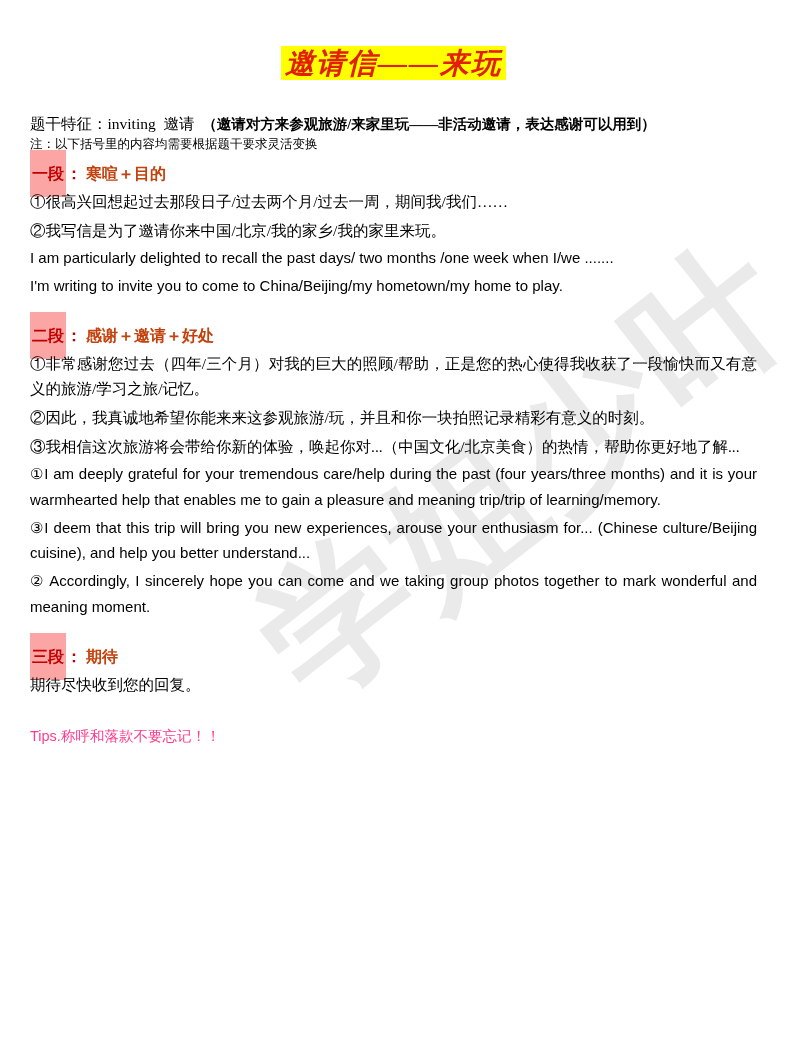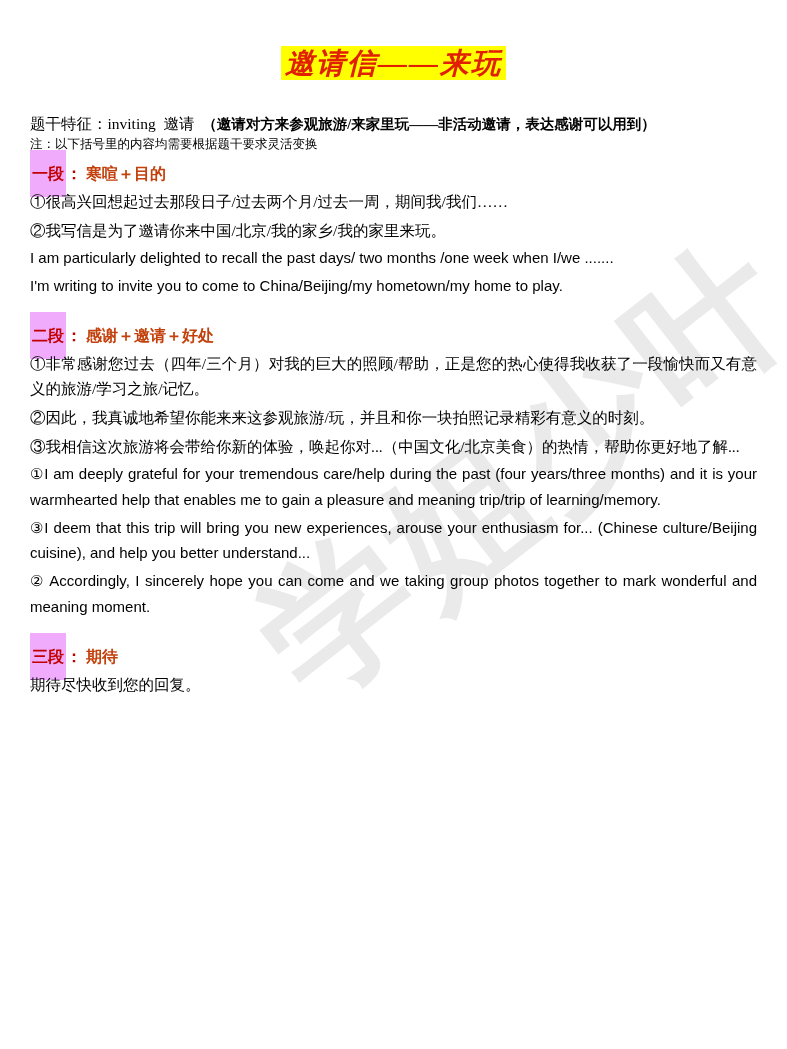--- a/index.html
+++ b/index.html
@@ -80,21 +80,21 @@
     font-size: 12.5px;
     color: #000;
   }
   .sec-head {
     margin-top: 11px;
     font-family: "Liberation Serif", serif;
     font-size: 16px;
     font-weight: 700;
   }
   .sec-head .num {
-    background: #f0abfc;
+    background: #fca5a5;
     color: #c00000;
     padding: 15px 2px;
   }
   .sec-head .colon {
     color: #c00000;
     font-weight: 700;
   }
   .sec-head .kw {
     color: #c2410c;
     font-weight: 700;
@@ -168,15 +168,16 @@
     <div class="en para-just">③I deem that this trip will bring you new experiences, arouse your enthusiasm for... (Chinese culture/Beijing cuisine), and help you better understand...</div>
     <div class="en para-just">② Accordingly, I sincerely hope you can come and we taking group photos together to mark wonderful and meaning moment.</div>
 
     <div class="block-gap"></div>
 
     <div class="sec-head">
       <span class="num">三段</span><span class="colon">：</span><span class="kw">期待</span>
     </div>
     <div class="cn">期待尽快收到您的回复。</div>
 
+    <div class="tips">Tips.称呼和落款不要忘记！！</div>
 
   </div>
 </div>
 
 </body></html>

